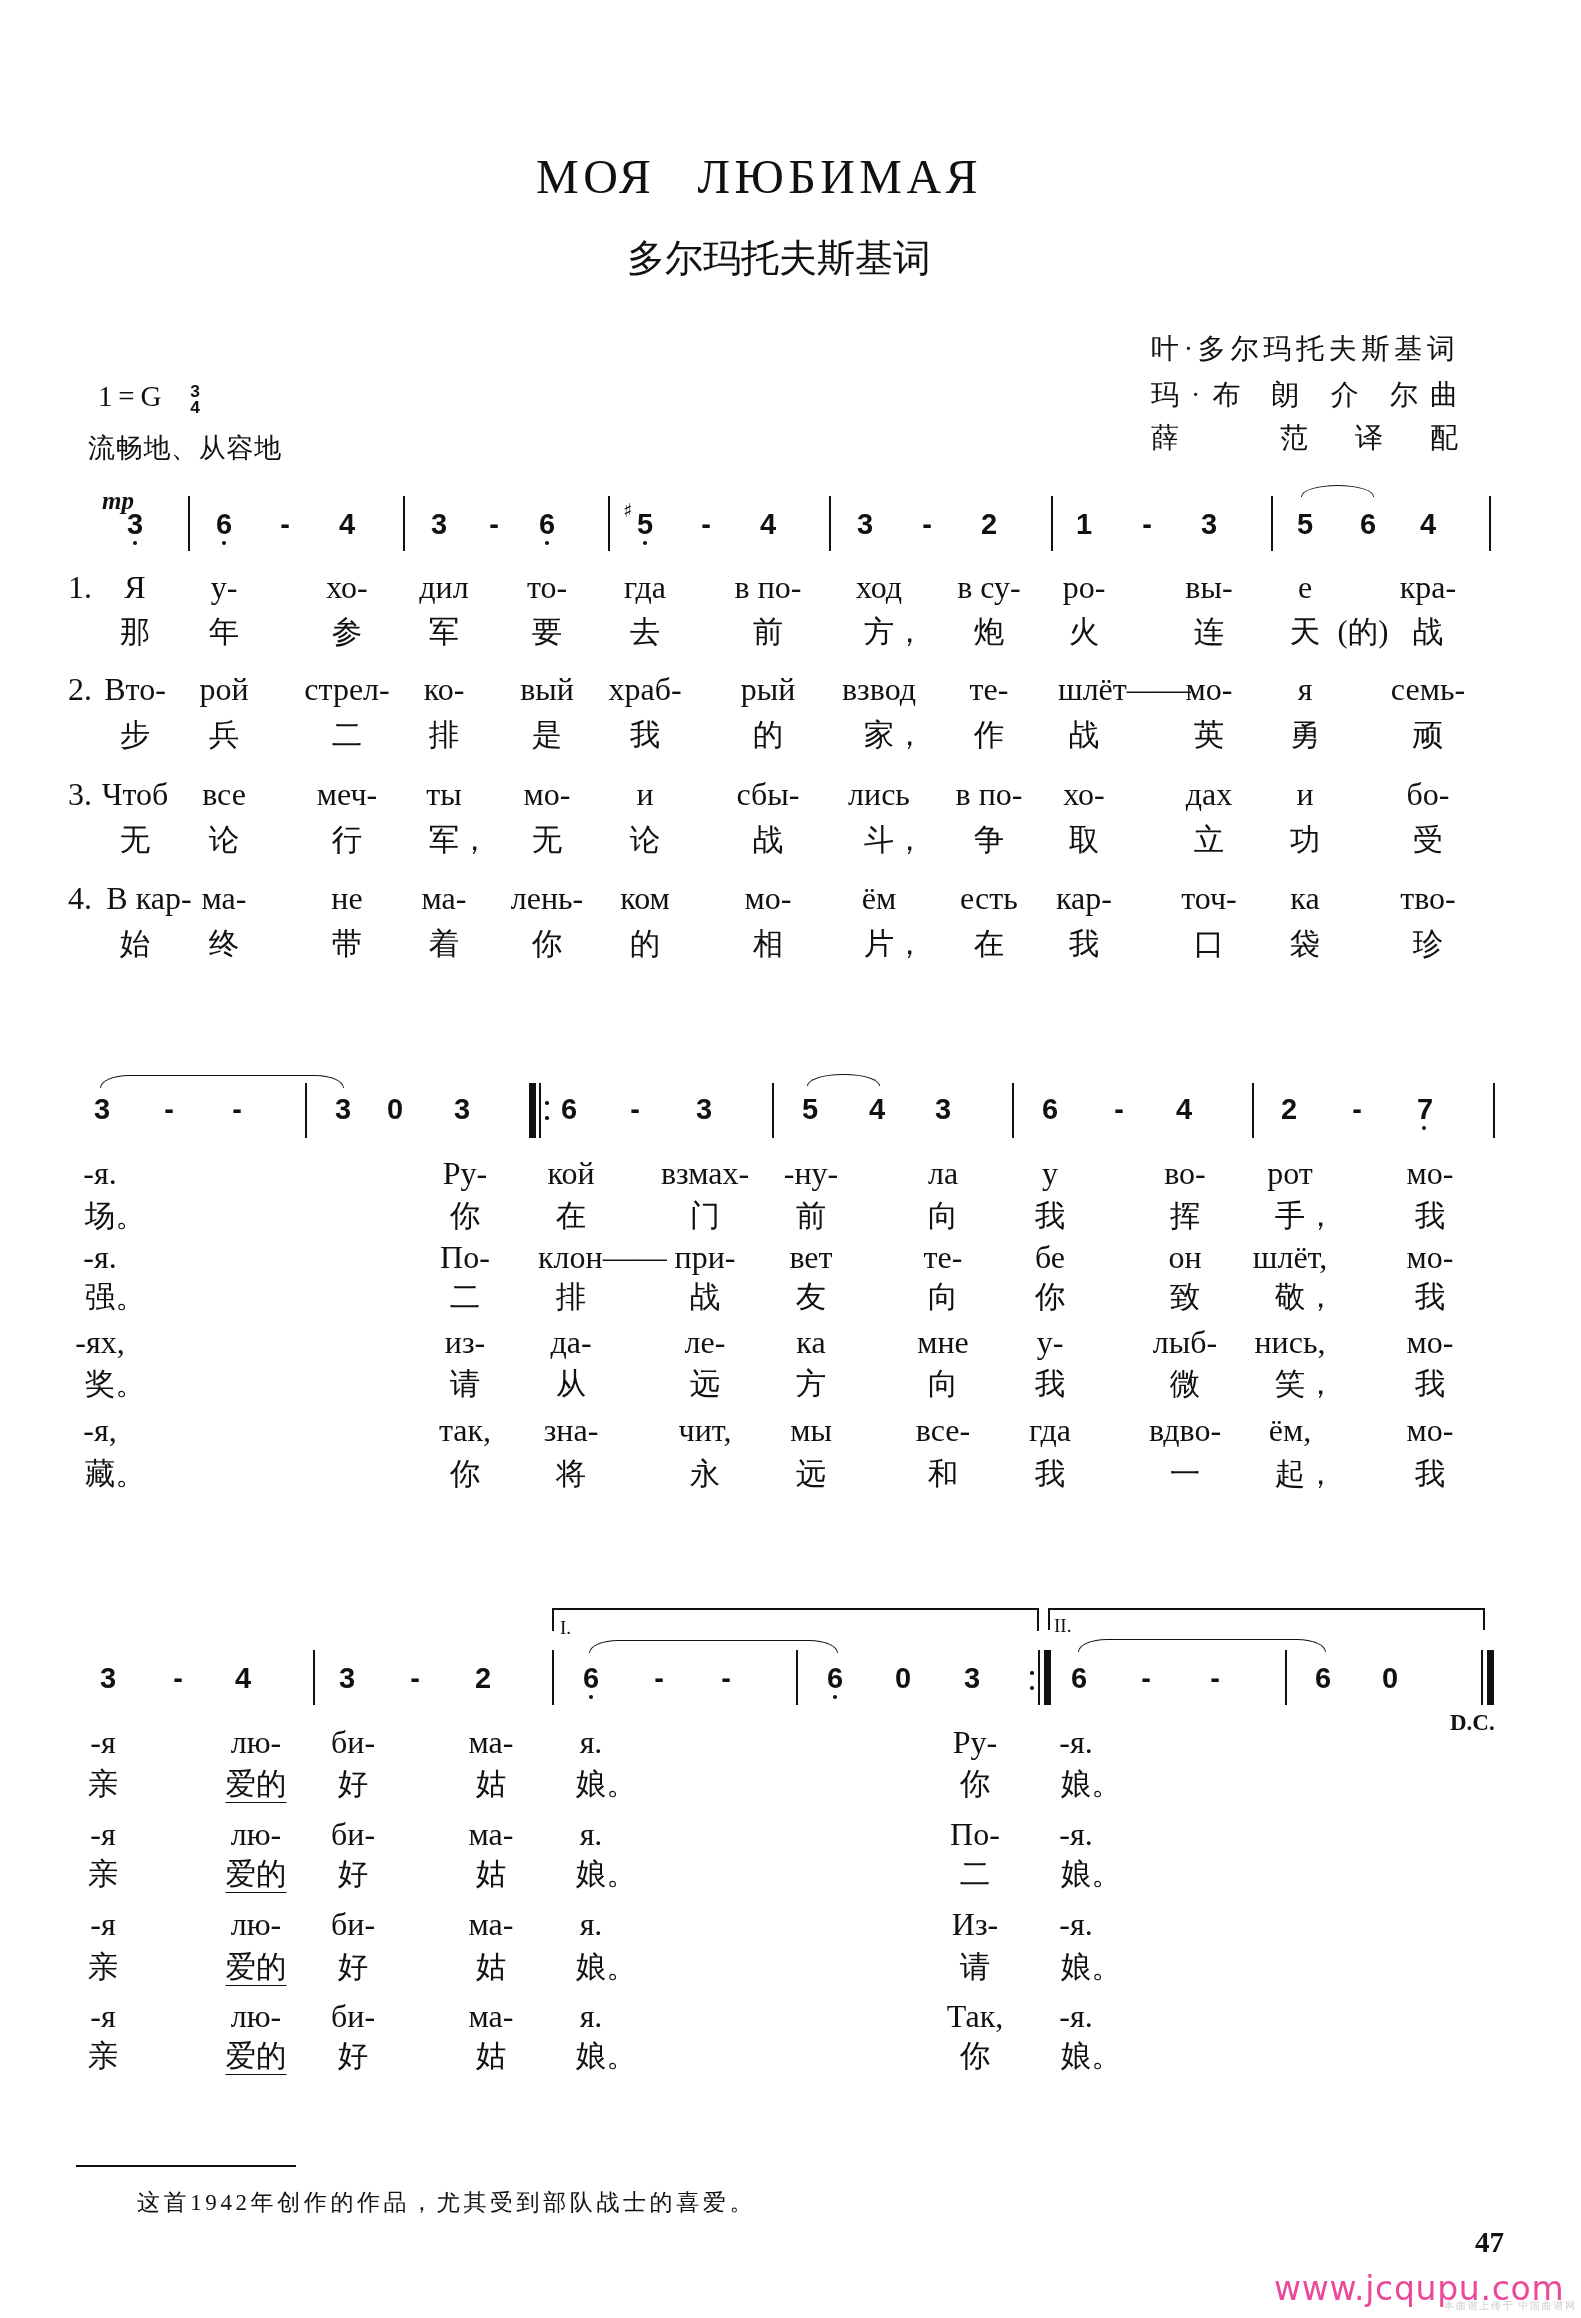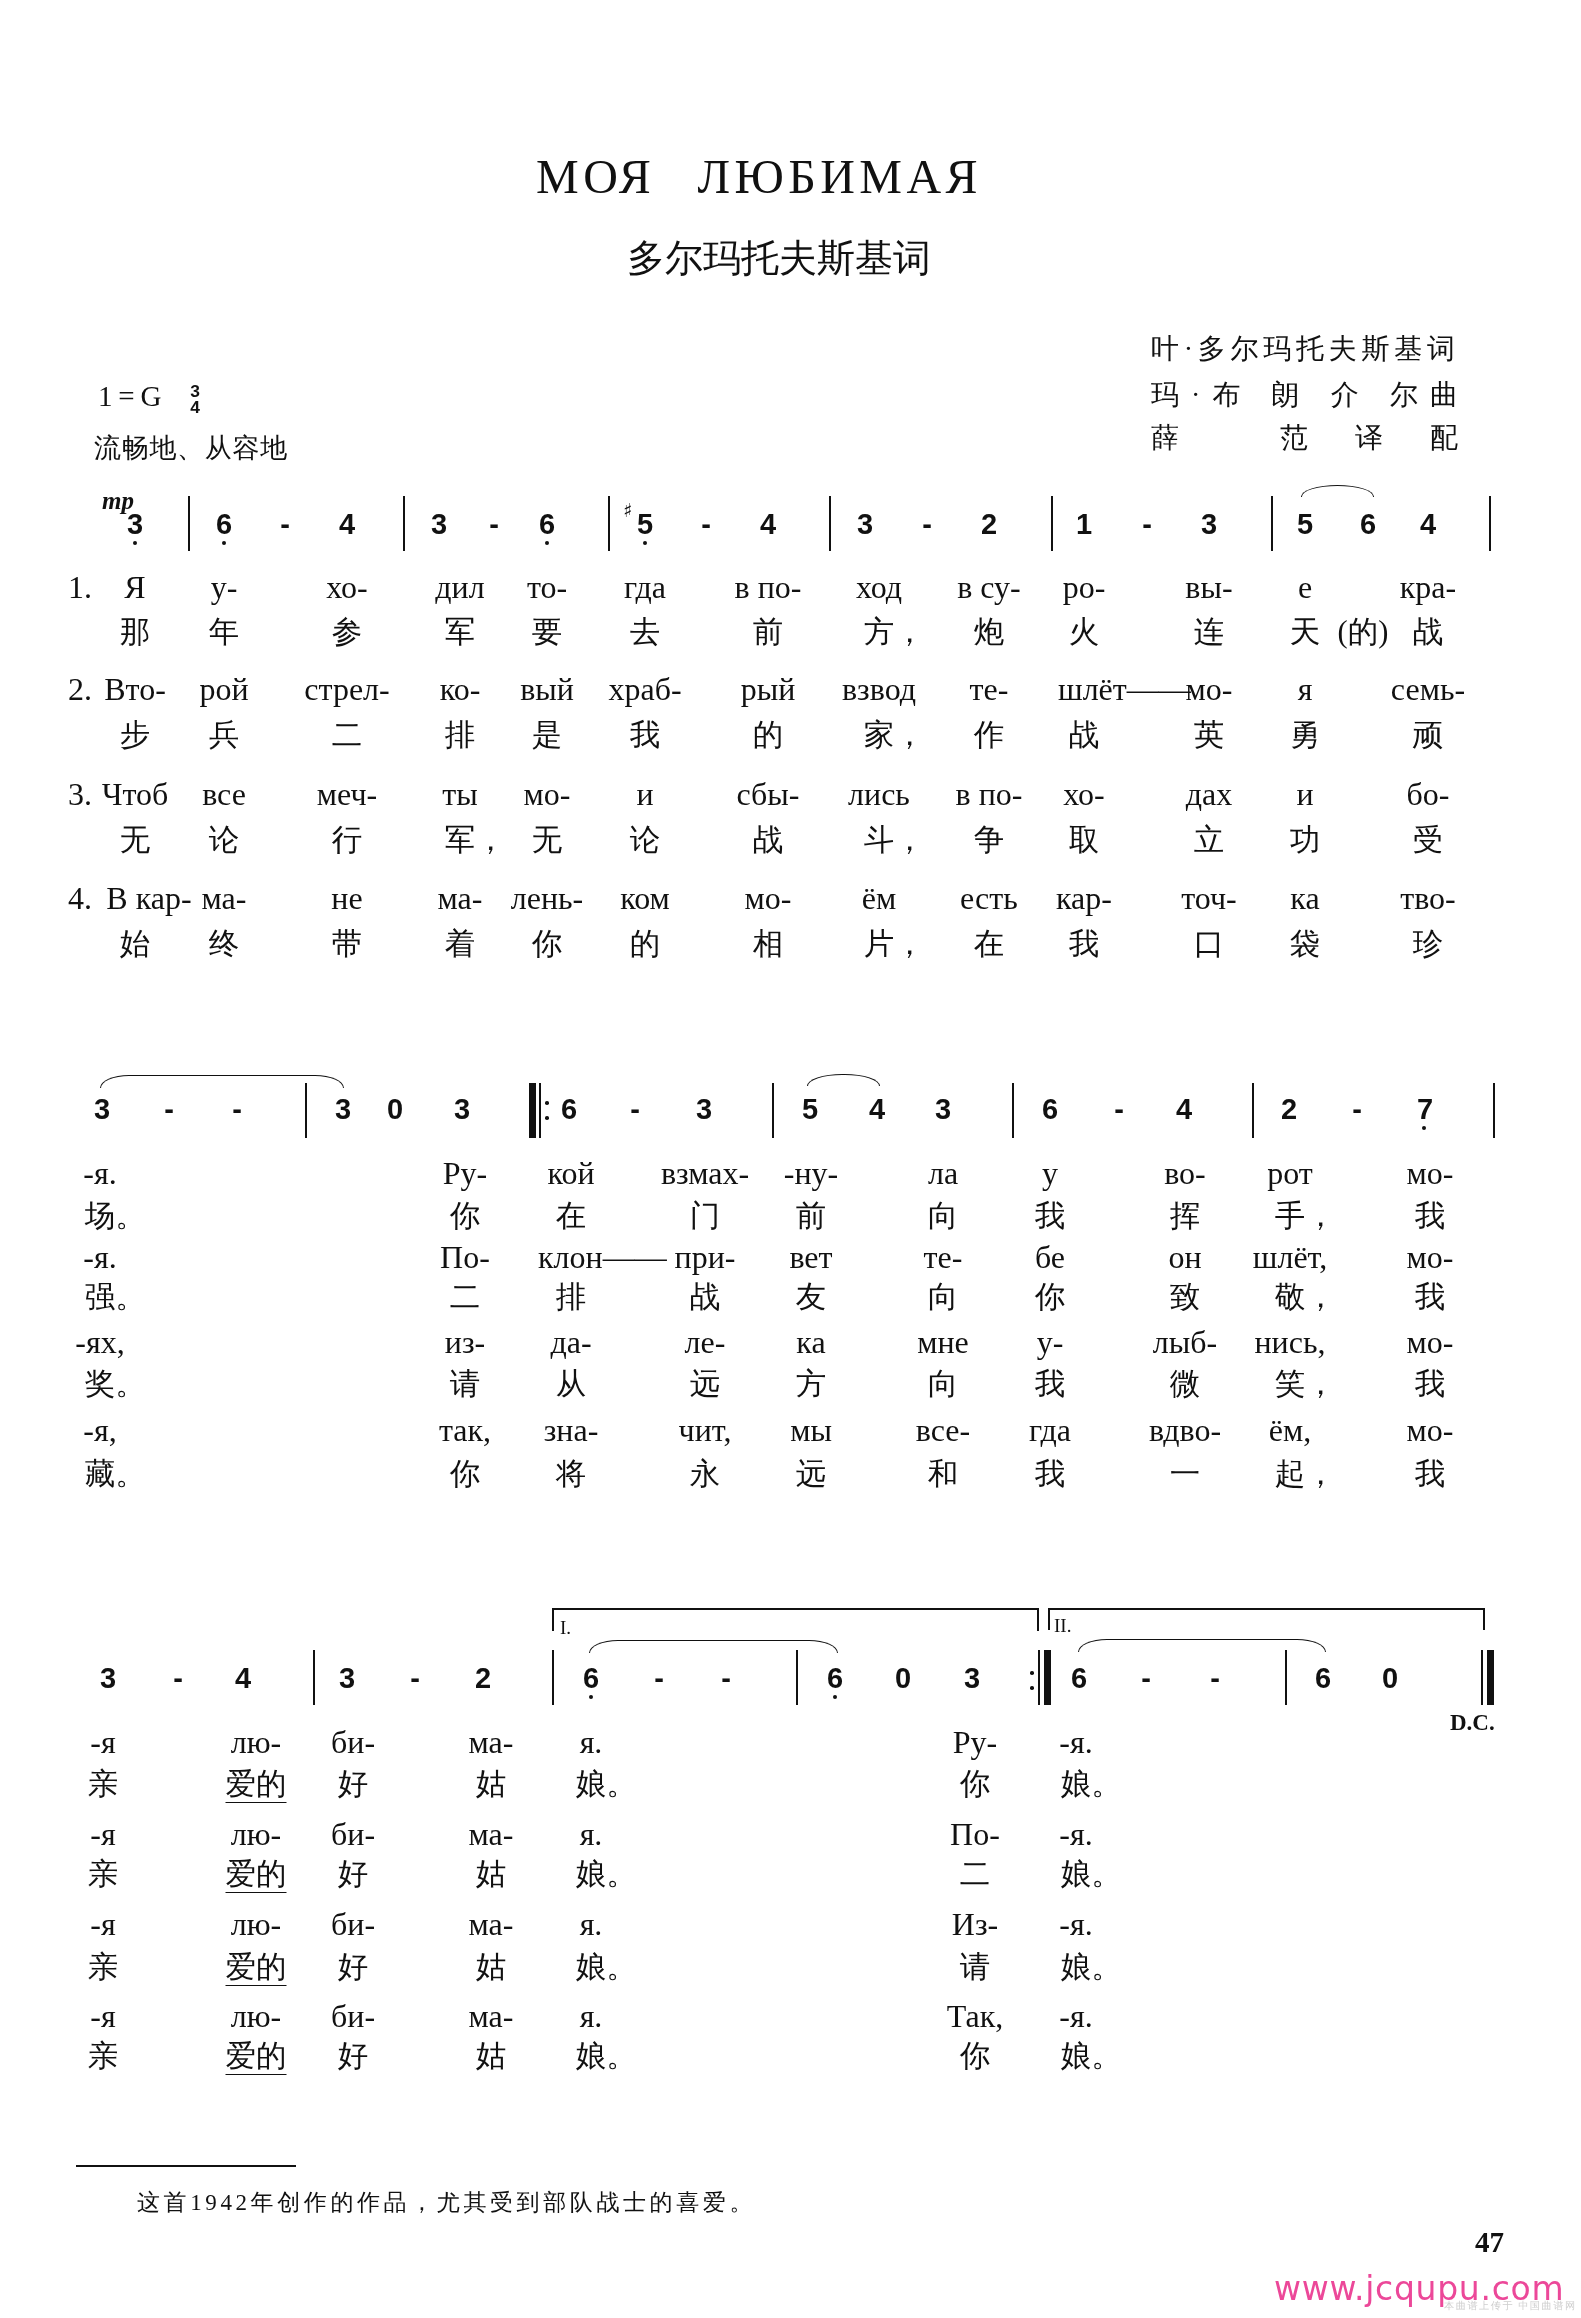--- a/index.html
+++ b/index.html
@@ -4,21 +4,21 @@
 <style>
 html,body{margin:0;padding:0;background:#fff;}
 body{width:1582px;height:2319px;position:relative;overflow:hidden;color:#111;font-family:"Liberation Serif",serif;}
 .a{position:absolute;line-height:1;white-space:nowrap;}
 .cx{transform:translateX(-50%);}
 .title{left:759px;top:153px;font-size:48px;letter-spacing:4.4px;word-spacing:26px;}
 .subtitle{left:779px;top:239px;font-size:38px;}
 .key{left:98px;top:382px;font-size:29px;letter-spacing:5.8px;}
 .timesig{left:185px;top:383px;width:20.4px;font-family:"Liberation Sans",sans-serif;font-weight:bold;font-size:17.4px;line-height:16px;text-align:center;}
 .timesig span{display:block;}
-.tempo{left:94px;top:435px;font-size:27px;letter-spacing:0.7px;}
+.tempo{left:88px;top:435px;font-size:27px;letter-spacing:0.7px;}
 .credit{position:absolute;left:1151px;width:307px;font-size:28px;line-height:1;text-align:justify;text-align-last:justify;white-space:normal;}
 .dyn{left:102px;top:488px;font-size:25px;font-weight:bold;font-style:italic;}
 .sys{position:absolute;left:0;top:0;width:1582px;height:2319px;}
 .n{position:absolute;font-family:"Liberation Sans",sans-serif;font-weight:bold;font-size:29px;line-height:1;transform:translateX(-50%);}
 .s1 .n{top:510px;} .s2 .n{top:1095px;} .s3 .n{top:1664px;}
 .bar{position:absolute;width:2.2px;background:#111;}
 .s1 .bar{top:496px;height:55px;} .s2 .bar{top:1083px;height:55px;} .s3 .bar{top:1650px;height:55px;}
 .dot{position:absolute;width:4.4px;height:4.4px;border-radius:50%;background:#111;}
 .sharp{position:absolute;font-family:"DejaVu Sans",sans-serif;font-size:19px;line-height:1;}
 .slur{position:absolute;border:1.8px solid #111;border-bottom:none;box-sizing:border-box;}
@@ -27,21 +27,21 @@
 .volta{position:absolute;border:2.2px solid #111;border-bottom:none;box-sizing:border-box;}
 .vlabel{position:absolute;font-size:19px;line-height:1;}
 .dc{left:1450px;top:1711px;font-size:23px;font-weight:bold;}
 .row{position:absolute;left:0;width:1582px;height:32px;}
 .row>span{position:absolute;top:0;line-height:1;white-space:nowrap;transform:translateX(-50%);}
 .ru{font-size:32px;}
 .zh{font-size:30.5px;}
 .row>span.vn{left:68px;transform:none;}
 .row>span.pt{transform:translateX(-25%);}
 .ul{border-bottom:1.5px solid #111;padding-bottom:2.9px;text-align:right;}
-.s1 .k0{left:135px}.s1 .k1{left:224px}.s1 .k2{left:347px}.s1 .k3{left:460px}.s1 .k4{left:547px}.s1 .k5{left:645px}.s1 .k6{left:768px}.s1 .k7{left:879px}.s1 .k8{left:989px}.s1 .k9{left:1084px}.s1 .k10{left:1209px}.s1 .k11{left:1305px}.s1 .k12{left:1363px}.s1 .k13{left:1428px}
+.s1 .k0{left:135px}.s1 .k1{left:224px}.s1 .k2{left:347px}.s1 .k3{left:444px}.s1 .k4{left:547px}.s1 .k5{left:645px}.s1 .k6{left:768px}.s1 .k7{left:879px}.s1 .k8{left:989px}.s1 .k9{left:1084px}.s1 .k10{left:1209px}.s1 .k11{left:1305px}.s1 .k12{left:1363px}.s1 .k13{left:1428px}
 .s2 .k0{left:100px}.s2 .k1{left:465px}.s2 .k2{left:571px}.s2 .k3{left:705px}.s2 .k4{left:811px}.s2 .k5{left:943px}.s2 .k6{left:1050px}.s2 .k7{left:1185px}.s2 .k8{left:1290px}.s2 .k9{left:1430px}
 .s3 .k0{left:103px}.s3 .k1{left:256px}.s3 .k2{left:353px}.s3 .k3{left:491px}.s3 .k4{left:591px}.s3 .k5{left:975px}.s3 .k6{left:1076px}
 .rule{position:absolute;left:76px;top:2165px;width:220px;height:2.2px;background:#111;}
 .footnote{left:137px;top:2191px;font-size:23px;letter-spacing:3.6px;}
 .pageno{left:1475px;top:2228px;font-size:29px;font-weight:bold;}
 .wm{left:1274px;top:2272px;font-family:"DejaVu Sans",sans-serif;font-size:33px;letter-spacing:0.7px;color:#ec4899;}
 .wmcap{left:1444px;top:2301px;font-size:10.2px;letter-spacing:1.5px;color:#cfcfcf;}
 </style>
 </head>
 <body>

